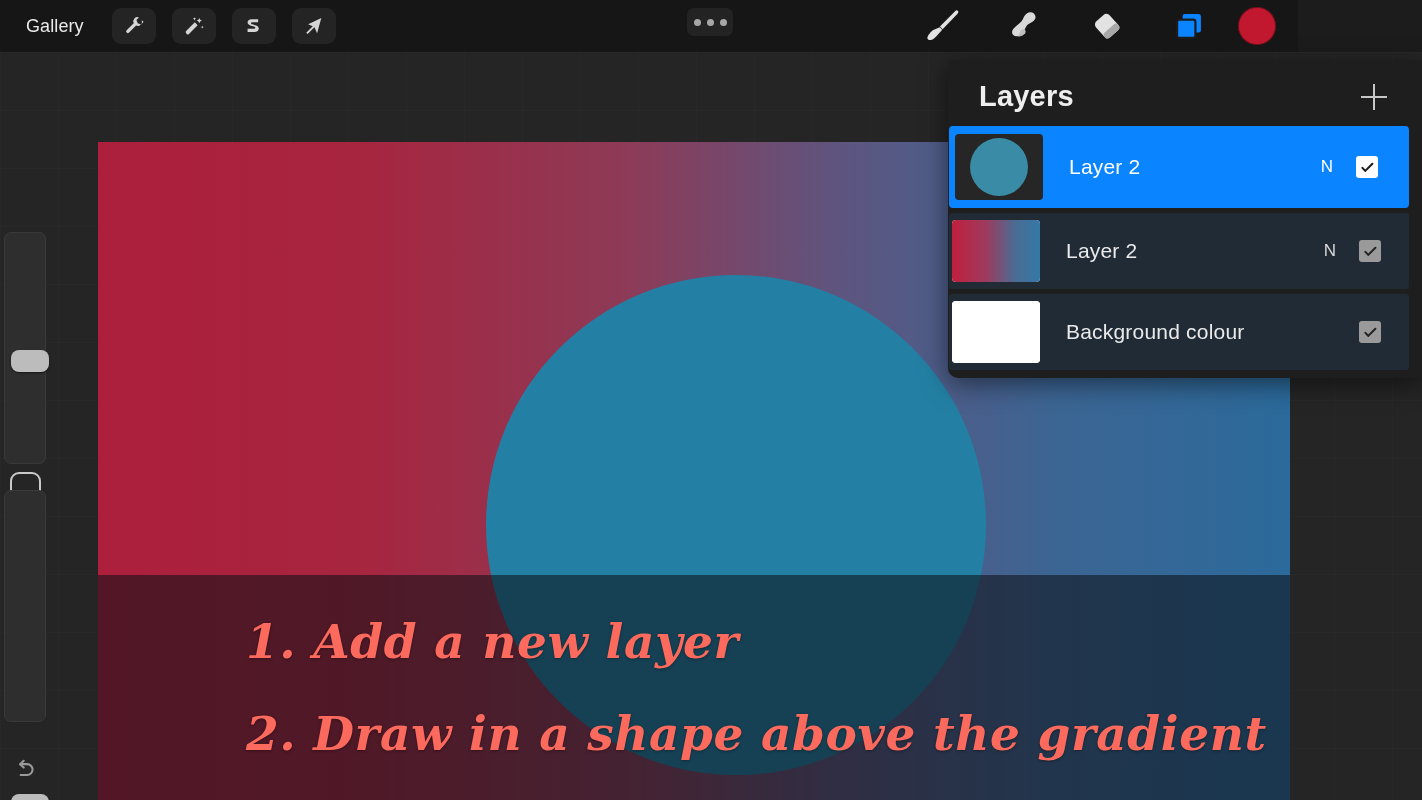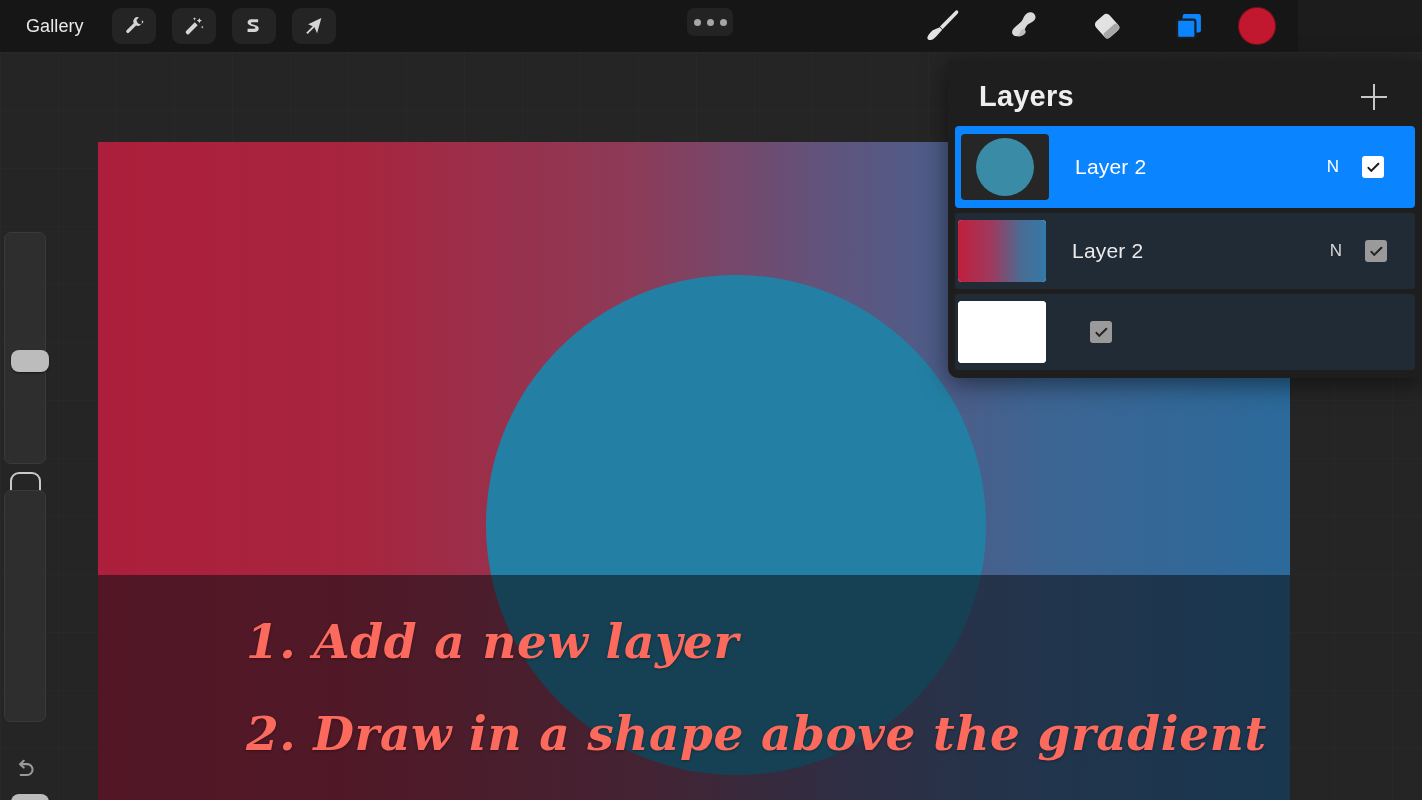--- a/index.html
+++ b/index.html
@@ -114,21 +114,21 @@
   .lp-title{ margin-left:31px; color:#eeeeee; font-size:29px; font-weight:bold; letter-spacing:.2px; }
   .lp-add{
     position:absolute; right:35px; top:24px; width:26px; height:26px; cursor:pointer;
   }
   .lp-add::before,.lp-add::after{
     content:""; position:absolute; background:#c7c7c7;
   }
   .lp-add::before{ left:0; top:12px; width:26px; height:2px; }
   .lp-add::after{ left:12px; top:0; width:2px; height:26px; }
 
-  .lp-list{ position:absolute; left:7px; top:66px; width:460px; }
+  .lp-list{ position:absolute; left:1px; top:66px; width:460px; }
 
   .layer-row{
     position:relative; display:flex; align-items:center;
     height:76px; margin-bottom:5px; cursor:pointer;
     background:#212b36; border-radius:3px;
   }
   .layer-row.selected{
     background:#0a84ff; border:3px solid #0a84ff; height:82px;
     border-radius:4px;
   }
@@ -306,20 +306,21 @@
           <svg width="15" height="15" viewBox="0 0 16 16">
             <path d="M2.6 8.4l3 3.2L13.2 4" stroke="#232323" stroke-width="2.2" fill="none" stroke-linecap="round" stroke-linejoin="round"></path>
           </svg>
         </div>
       </div>
 
       <div class="layer-row">
         <div class="thumb">
           <div class="thumb-white"></div>
         </div>
+        <div class="layer-name">Background colour</div>
         <div class="blend-mode"></div>
         <div class="vis-check">
           <svg width="15" height="15" viewBox="0 0 16 16">
             <path d="M2.6 8.4l3 3.2L13.2 4" stroke="#232323" stroke-width="2.2" fill="none" stroke-linecap="round" stroke-linejoin="round"></path>
           </svg>
         </div>
       </div>
 
     </div>
   </div>

